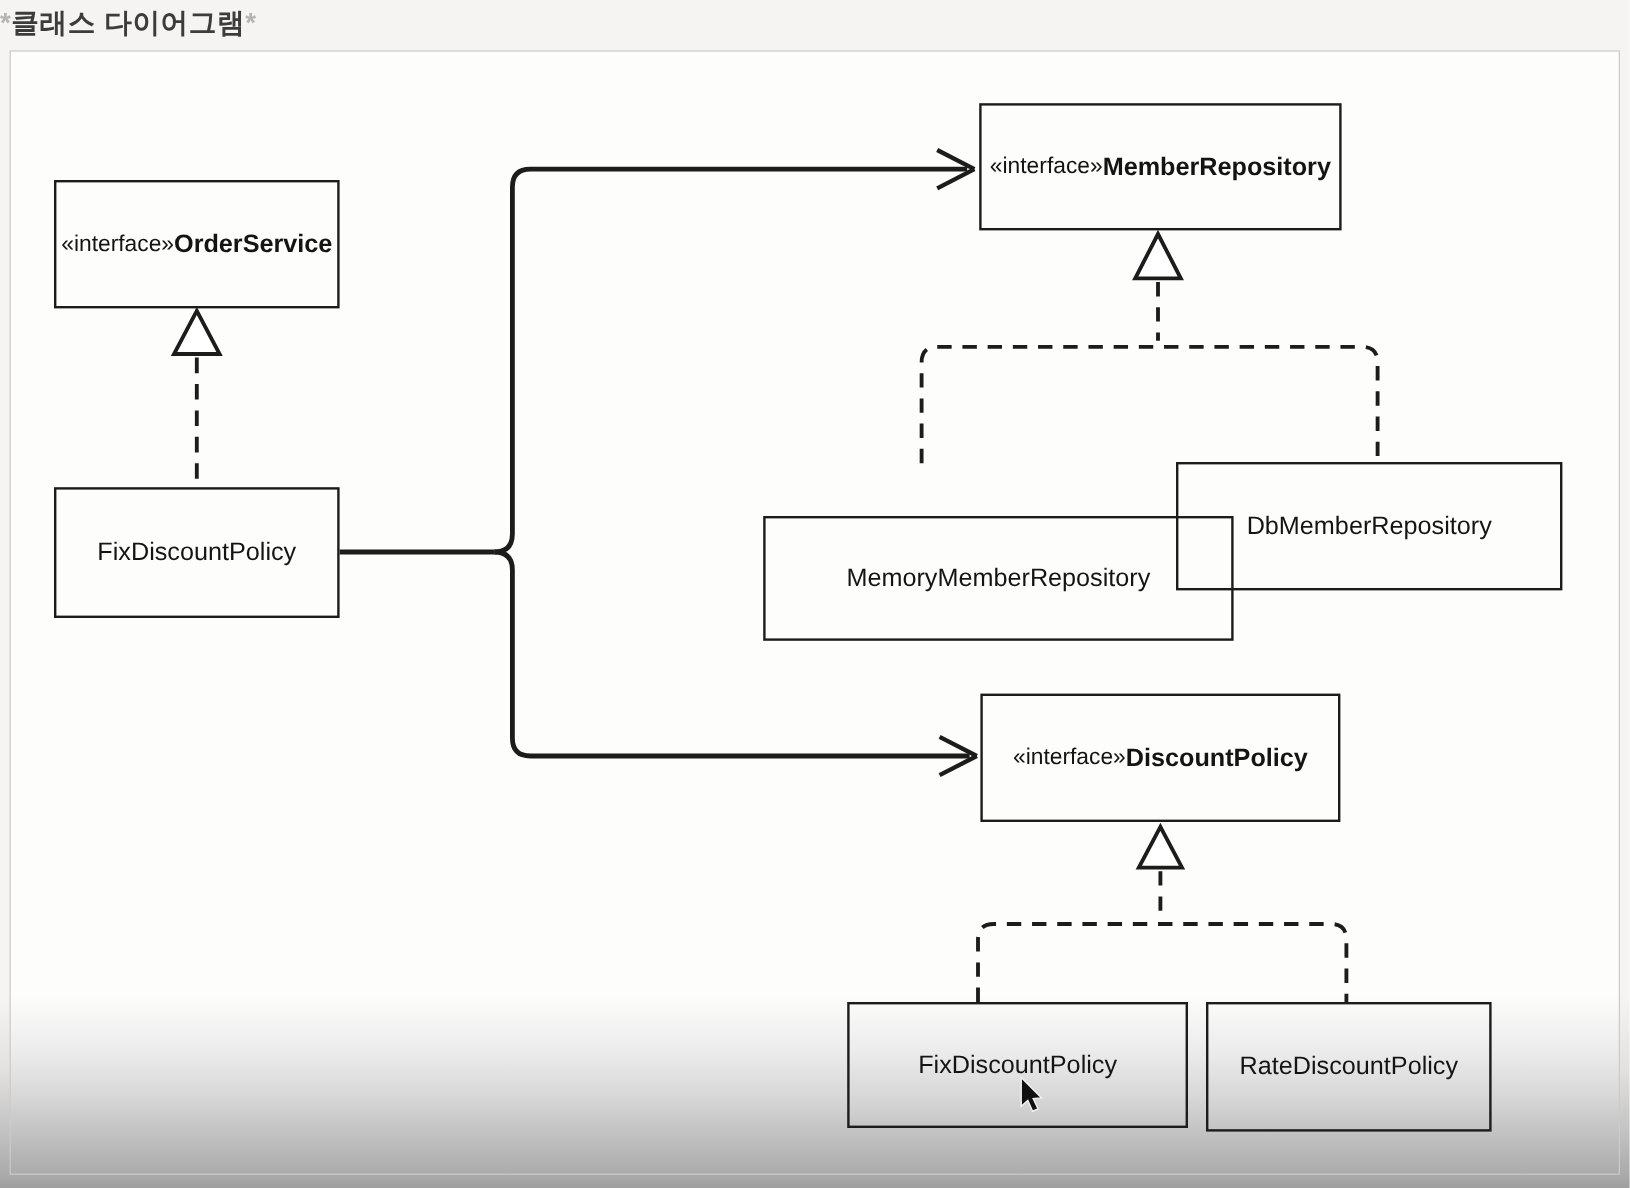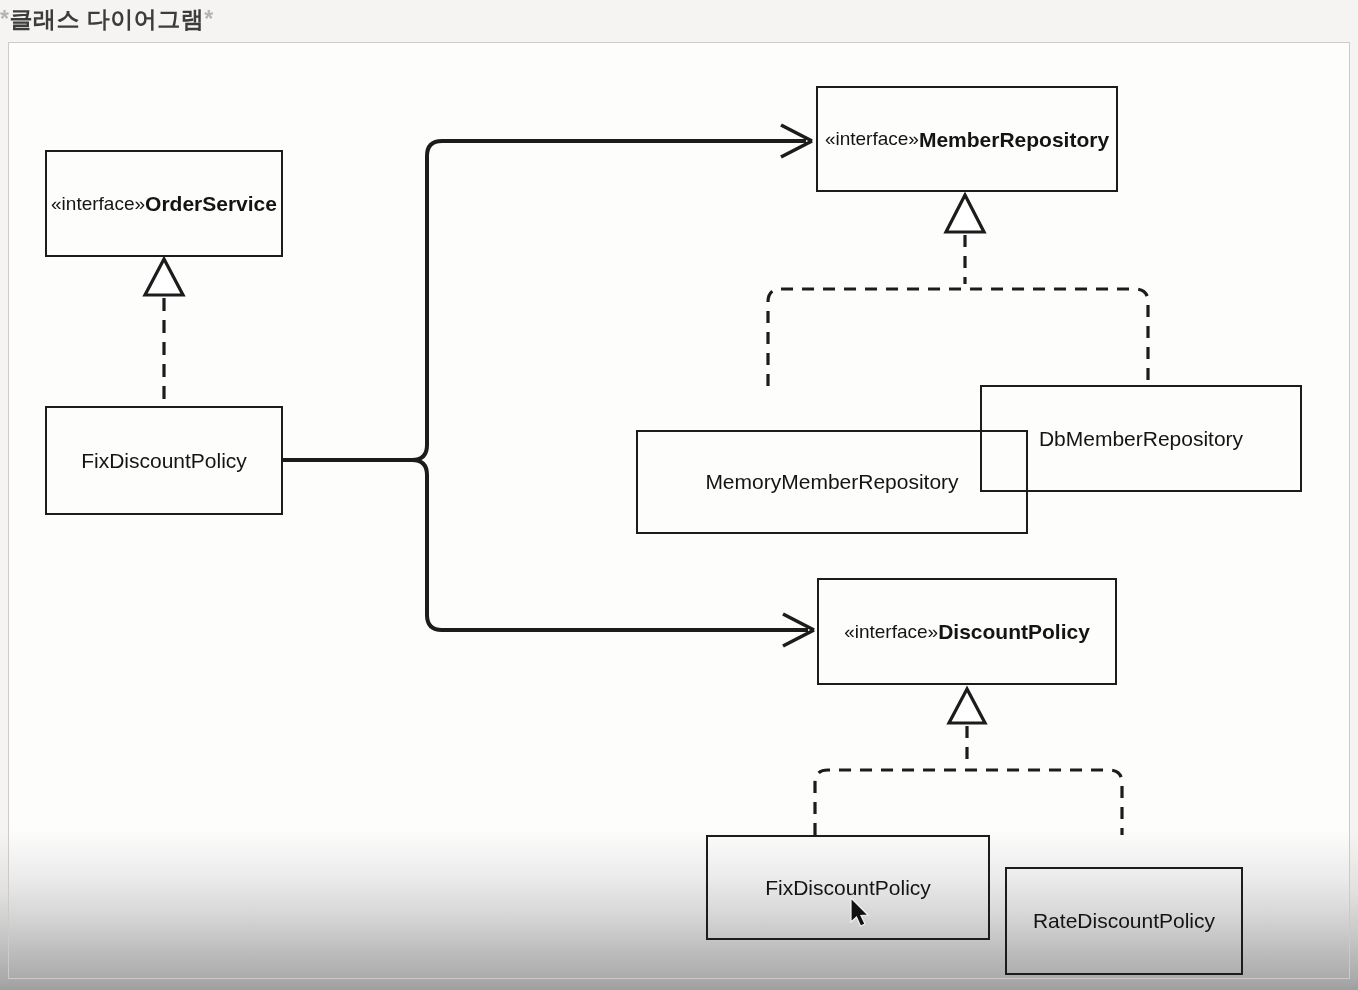--- a/index.html
+++ b/index.html
@@ -117,15 +117,15 @@
 
 <div class="uml-box" style="left:817px; top:578px; width:300px; height:107px;">
   <div class="stereotype">«interface»</div>
   <div class="iface-name">DiscountPolicy</div>
 </div>
 
 <div class="uml-box" style="left:695px; top:835px; width:284px; height:105px;margin-left:11px;">
   <div class="class-name">FixDiscountPolicy</div>
 </div>
 
-<div class="uml-box" style="left:1005px; top:835px; width:238px; height:108px;margin-top:32px;">
+<div class="uml-box" style="left:1005px; top:835px; width:238px; height:108px;">
   <div class="class-name">RateDiscountPolicy</div>
 </div>
 
 </body></html>

